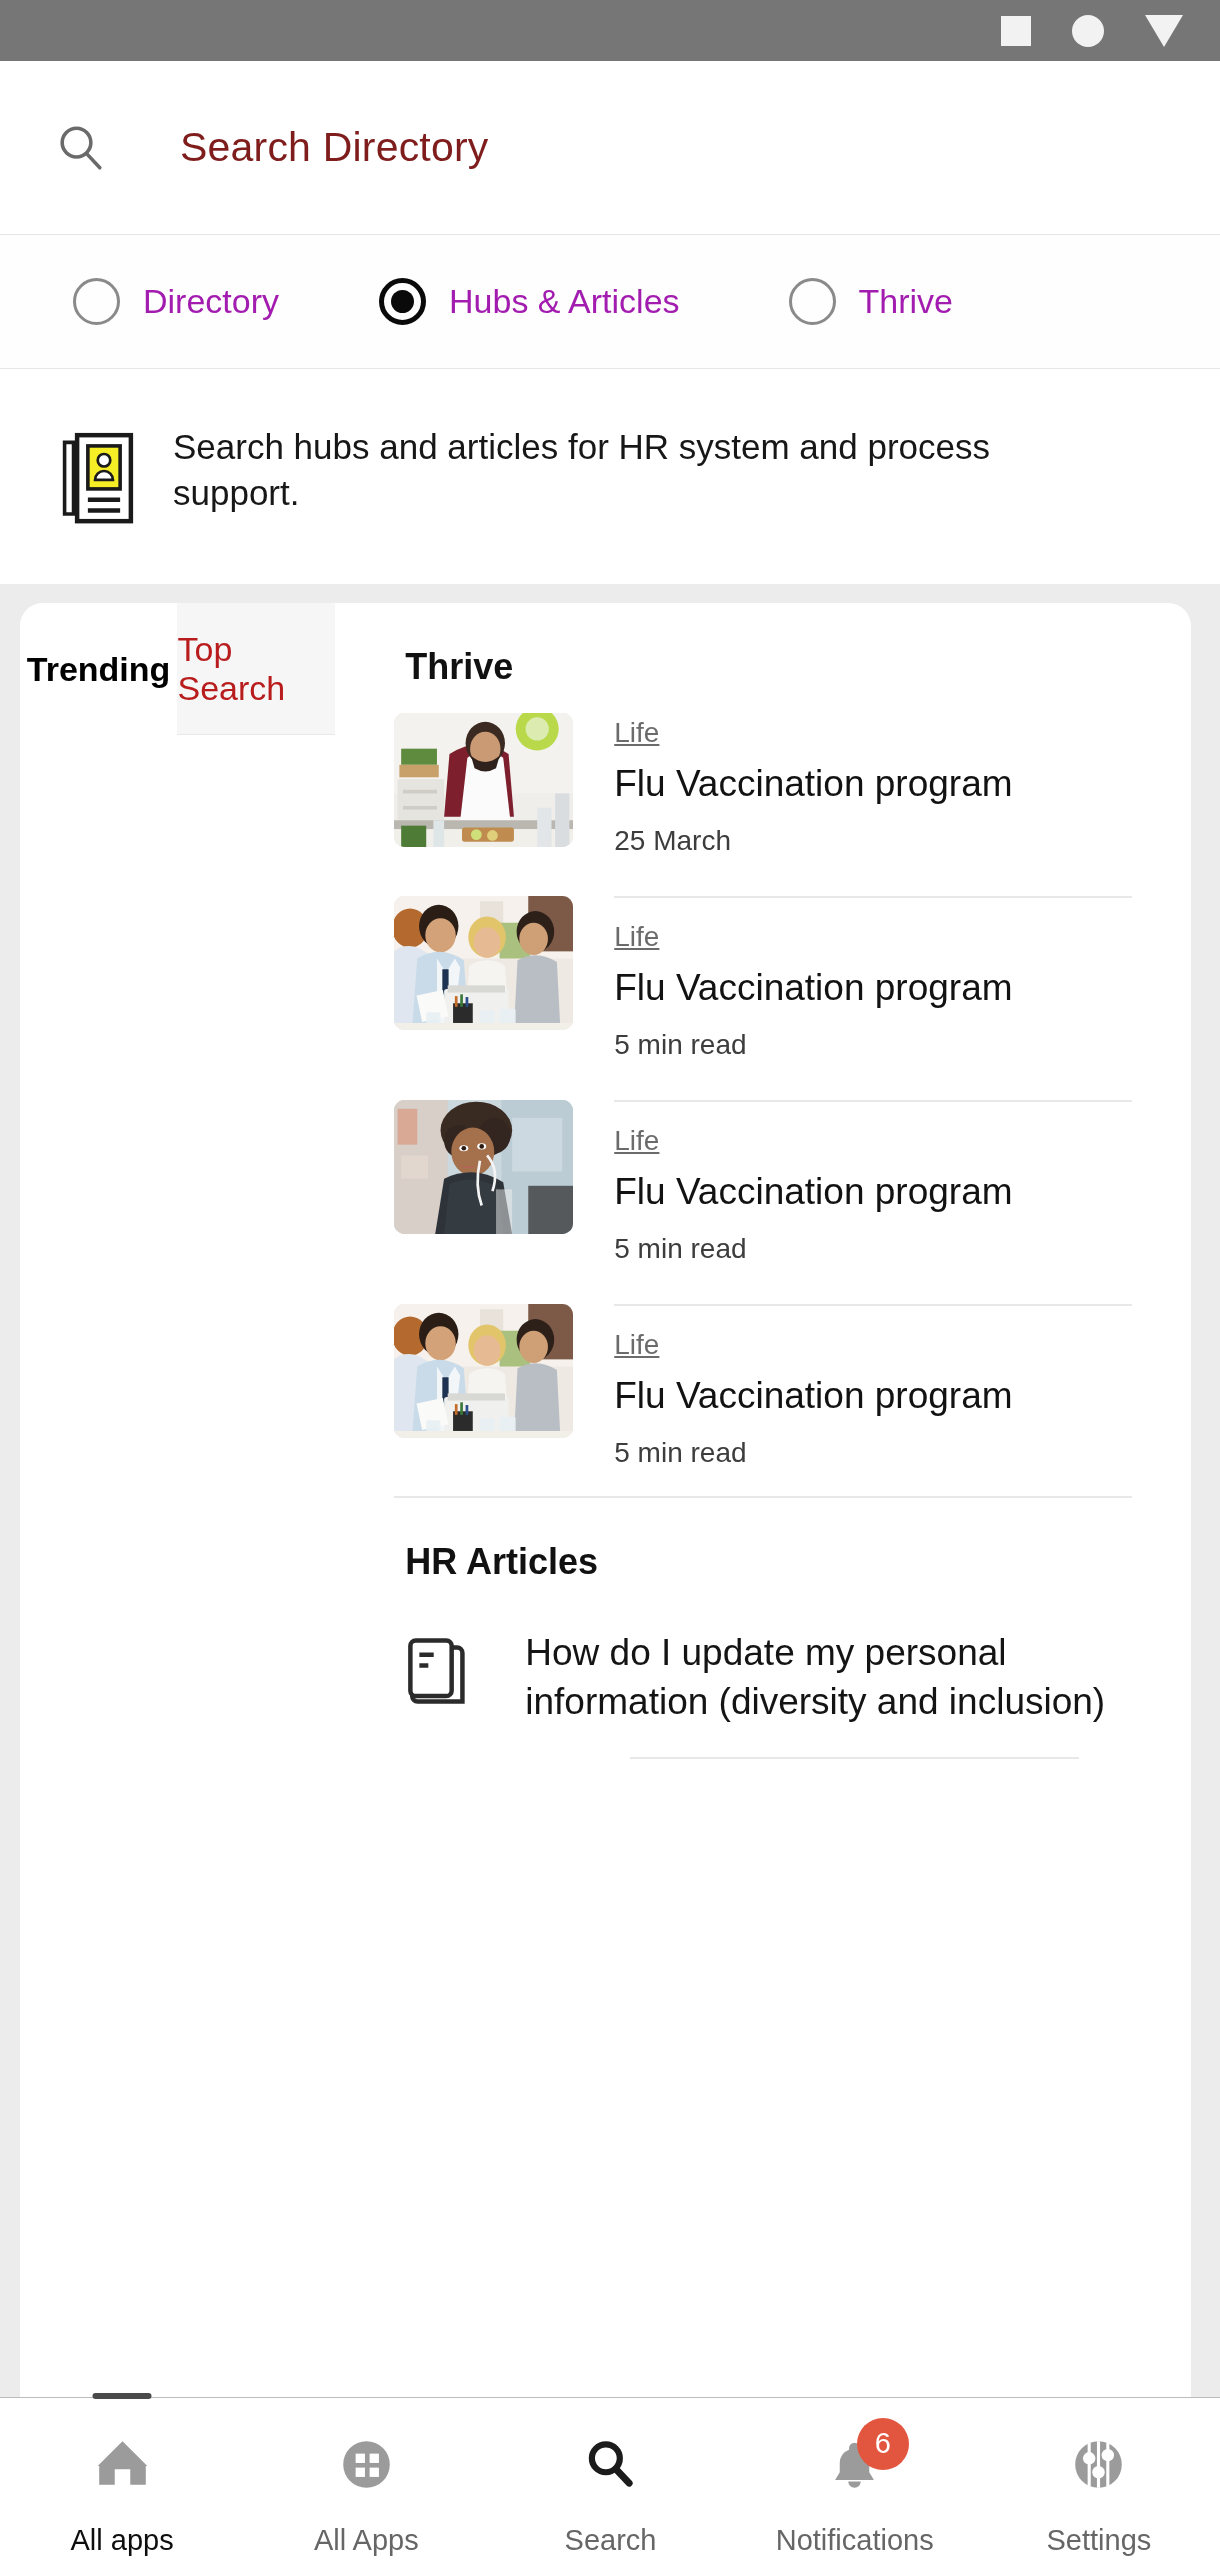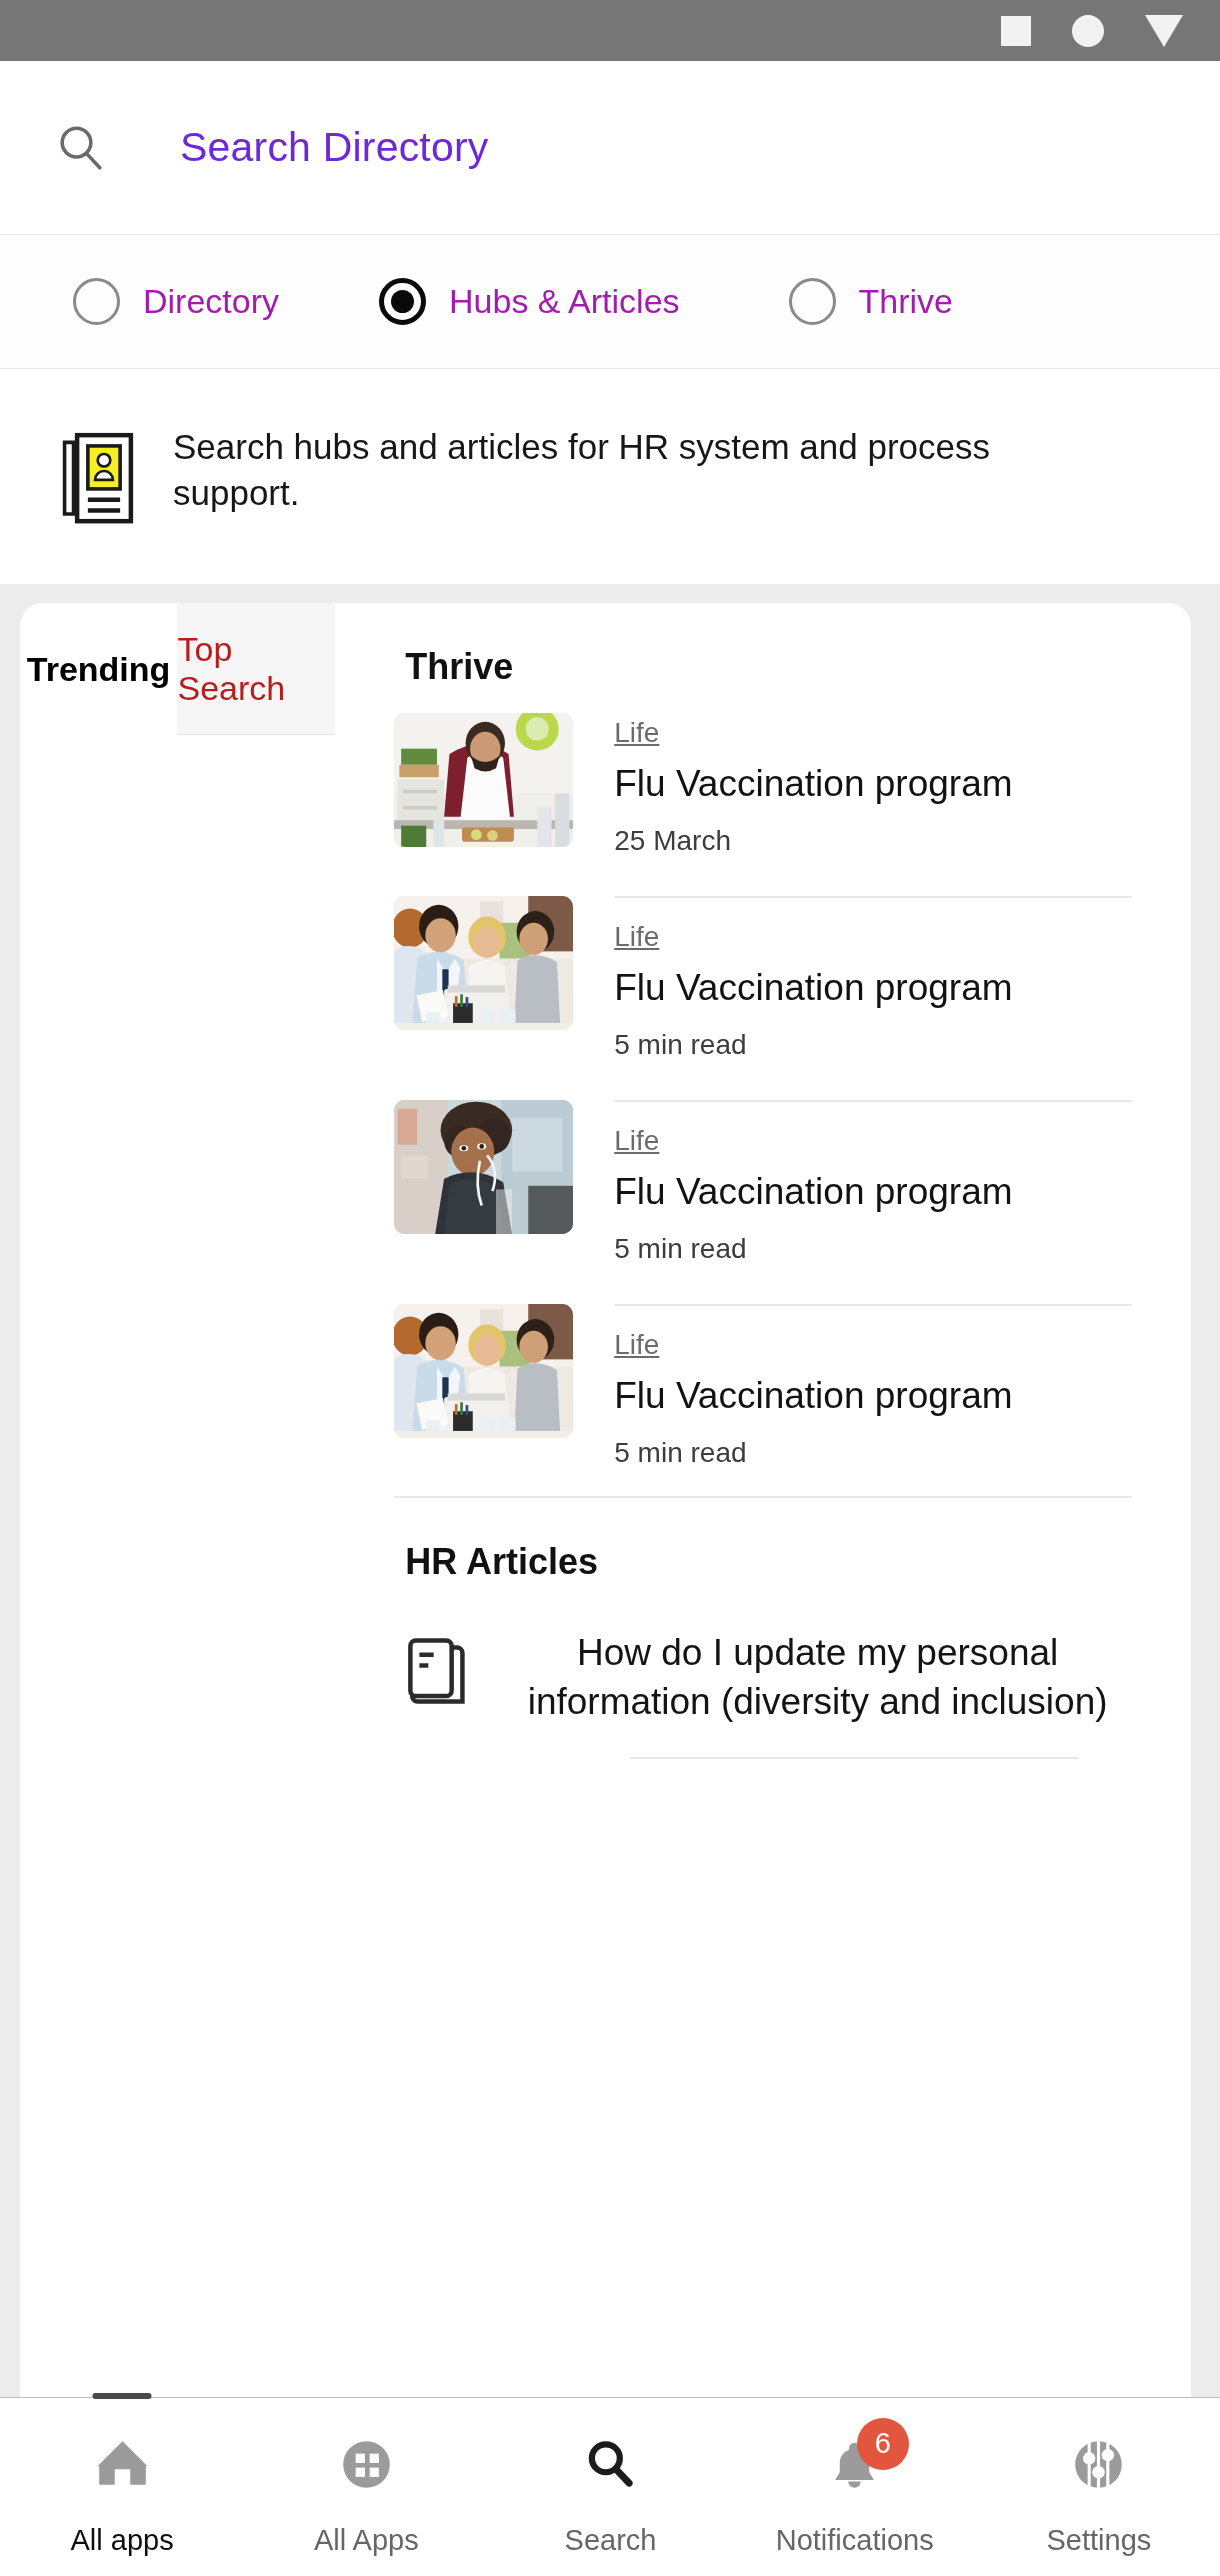--- a/index.html
+++ b/index.html
@@ -46,21 +46,21 @@
     display: flex;
     align-items: center;
     padding: 0 0 0 55px;
     border-bottom: 1.8px solid #e4e4e4;
     flex: 0 0 auto;
   }
   .search-icon { width: 52px; height: 52px; flex: 0 0 auto; }
   .search-input-text {
     margin-left: 73px;
     font-size: 41px;
-    color: #6d28d9;
+    color: #7f1d1d;
     letter-spacing: 0.2px;
   }
 
   
   .radio-row {
     height: 134px;
     background: #fefefe;
     display: flex;
     align-items: center;
     border-bottom: 1.8px solid #e6e6e6;
@@ -177,21 +177,20 @@
     display: flex;
     gap: 50px;
     padding: 21.5px 81px 0 70px;
     align-items: flex-start;
   }
   .hr-icon { width: 70px; height: 75px; flex: 0 0 auto; margin-top: 5.4px; }
   .hr-title {
     font-size: 37px;
     line-height: 1.32;
     color: #141414;
-    text-align: center;
   }
   .hr-bottom-divider { padding: 30px 112px 0 295px; }
 
   
   .bottom-nav {
     height: 179px;
     background: #ffffff;
     border-top: 1.8px solid #bcbcbc;
     display: flex;
     flex: 0 0 auto;

